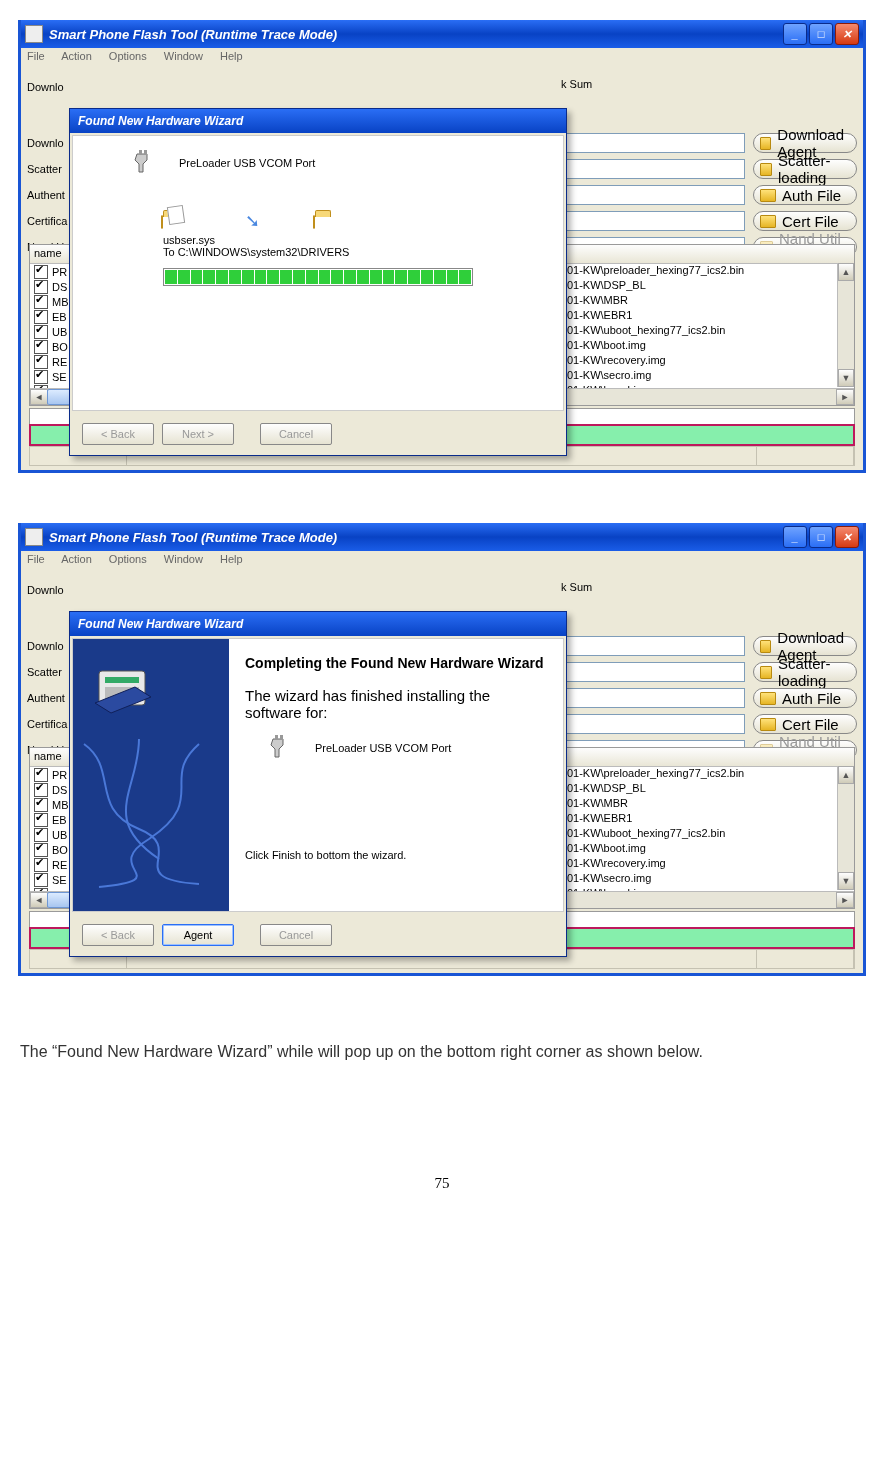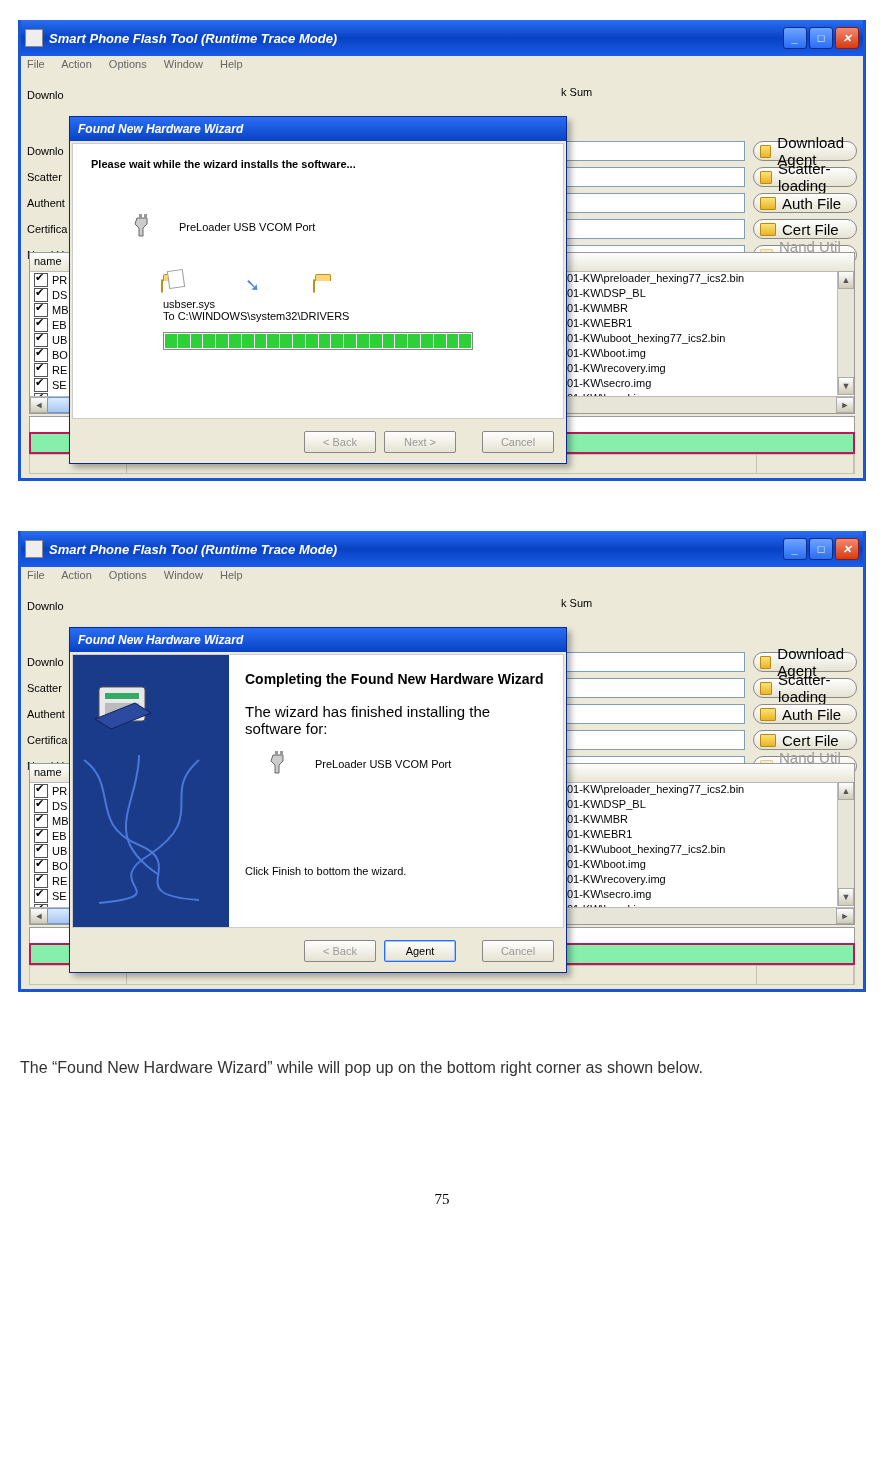--- a/index.html
+++ b/index.html
@@ -1,18 +1,18 @@
 <!DOCTYPE html>
 <html><head>
 <meta charset="utf-8">
 <style>
   body { margin:0; padding:20px 18px 0 18px; font-family:"Tahoma",Arial,sans-serif; font-size:11px; background:#fff; color:#000; width:848px; }
   
   .win        { border:3px solid #1955d5; border-top:none; background:#ece9d8; position:relative; margin-bottom:50px; }
-  .titlebar   { height:36px; background:linear-gradient(#2a6ef5 0%,#0842c4 50%,#1a5de8 100%); color:#fff; font-weight:bold; font-size:13px; display:flex; align-items:center; padding:0 4px; font-style:italic; }
+  .titlebar   { height:28px; background:linear-gradient(#2a6ef5 0%,#0842c4 50%,#1a5de8 100%); color:#fff; font-weight:bold; font-size:13px; display:flex; align-items:center; padding:0 4px; font-style:italic; }
   .titlebar .icon { width:16px; height:16px; background:#eee; border:1px solid #888; margin-right:6px; }
   .titlebar .spacer{flex:1}
   .tb-btn     { width:22px;height:20px;margin-left:2px;background:linear-gradient(#6fa3ff,#2a6ef5);border:1px solid #0a2b8a;border-radius:3px;display:flex;align-items:center;justify-content:center;color:#fff;font-weight:bold;font-size:11px;}
   .tb-close   { background:linear-gradient(#f58a6f,#d63a12);border-color:#8a1a0a;}
   .menubar    { height:20px; background:#ece9d8; padding:2px 6px; color:#666; font-size:11px;}
   .menubar span{margin-right:14px;}
   .body       { padding:4px 6px 6px 6px; position:relative; height:388px; }
   
   .row        { height:22px; margin-bottom:4px; display:flex; align-items:center; }
   .lbl        { width:60px; overflow:hidden; white-space:nowrap; color:#000;}
@@ -54,21 +54,21 @@
   .wiz-h      { font-weight:bold;font-size:11px;margin-bottom:44px;}
   .wiz-item   { display:flex;align-items:center;margin-left:42px;font-size:11px;}
   .plug-icon  { width:26px;height:26px;margin-right:20px;position:relative;}
   .plug-icon svg{width:26px;height:26px;}
   .folder     { width:34px;height:26px;background:linear-gradient(#fff3b0,#f5c648);border:1px solid #c08f1c;border-radius:2px;position:relative;}
   .folder::before{content:"";position:absolute;top:-6px;left:1px;width:14px;height:6px;background:#f7d878;border:1px solid #c08f1c;border-bottom:none;border-radius:2px 2px 0 0;}
   .folder-row { display:flex;align-items:flex-end;margin:40px 0 6px 70px;gap:150px;}
   .file-lbl   { margin-left:72px;font-size:11px;}
   .pbar       { margin:10px 72px 0 72px;height:14px;border:1px solid #888;background:#fff;padding:1px;display:flex;gap:1px;}
   .pbar i     { flex:1;background:#2fcf3a;}
-  .wiz-btns   { height:42px;display:flex;justify-content:flex-end;align-items:center;padding:0 12px;gap:8px;background:#ece9d8;}
+  .wiz-btns   { height:42px;display:flex;align-items:center;padding:0 12px;gap:8px;background:#ece9d8;}
   .dlg-btn    { width:72px;height:22px;border:1px solid #888;border-radius:2px;background:linear-gradient(#fefefe,#e6e3d2);font-size:11px;color:#999;}
   .dlg-btn.active{color:#000;border:1px solid #2a6ef5;box-shadow:0 0 0 1px #9cc1ff inset;font-weight:normal;}
   
   .wiz-body2  { background:#fff; border:1px solid #ccc; margin:2px; height:272px; display:flex;}
   .side       { width:156px;background:#1a3a8a;position:relative;}
   .side svg   { position:absolute;top:18px;left:18px;}
   .side .wires{position:absolute;top:100px;left:6px;right:6px;bottom:8px;}
   .rpanel     { flex:1;padding:16px 16px 0 16px;font-size:11px;}
   .rpanel h2  { font:bold 14px Arial;margin:0 0 16px 0;}
   .rpanel .sm { font-size:15px;margin-bottom:14px;}
@@ -227,21 +227,20 @@
     <div class="statusbar2">
         <div></div>
         <div style="flex:1;border-right:none"></div>
         <div></div>
         <div></div>
       </div>
 
     <div class="wizard">
       <div class="wiz-title">Found New Hardware Wizard</div>
       <div class="wiz-body">
-        <div class="wiz-h">Please wait while the wizard installs the software...</div>
         <div class="wiz-item">
           <span class="plug-icon">
             <svg viewBox="0 0 26 26">
                 <path d="M4 4h10v6l-4 4v8H6v-8l-4-4z" fill="#ccc" stroke="#666"></path>
                 <rect x="6" y="0" width="3" height="5" fill="#999"></rect>
                 <rect x="11" y="0" width="3" height="5" fill="#999"></rect>
               </svg>
           </span>
           <span>PreLoader USB VCOM Port</span>
         </div>

